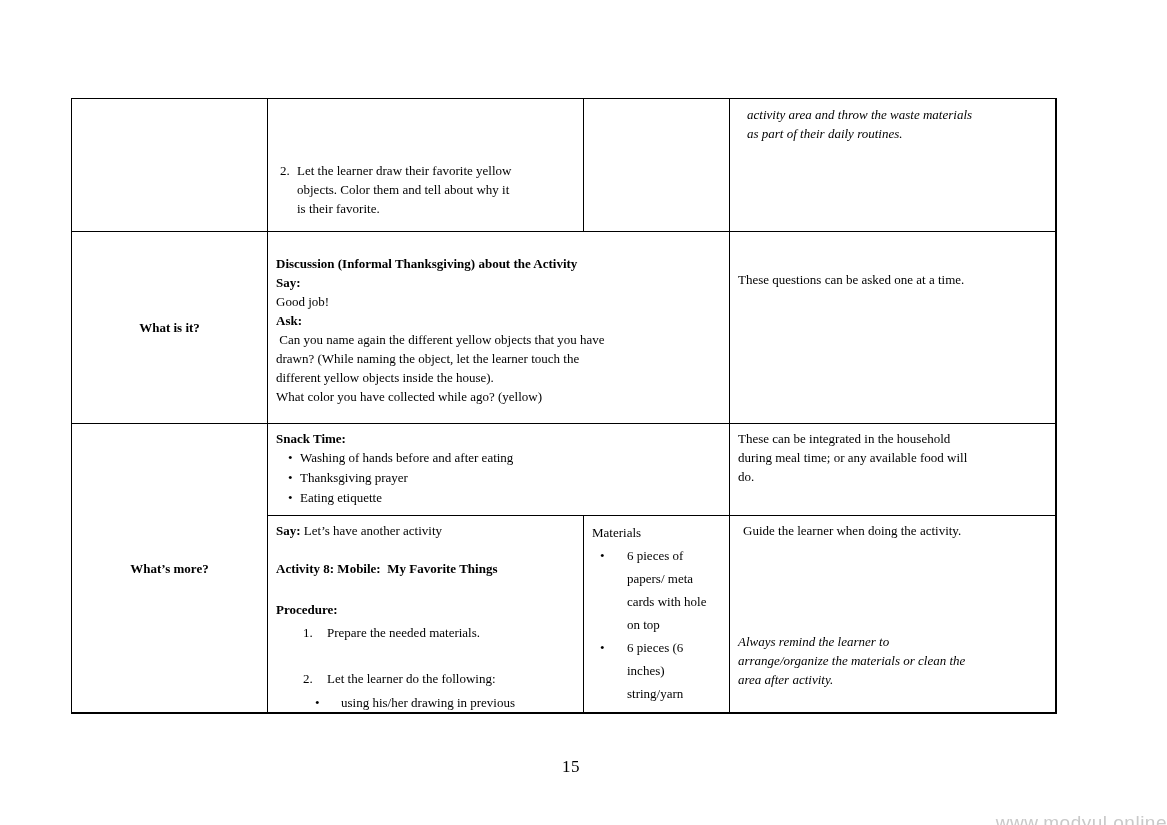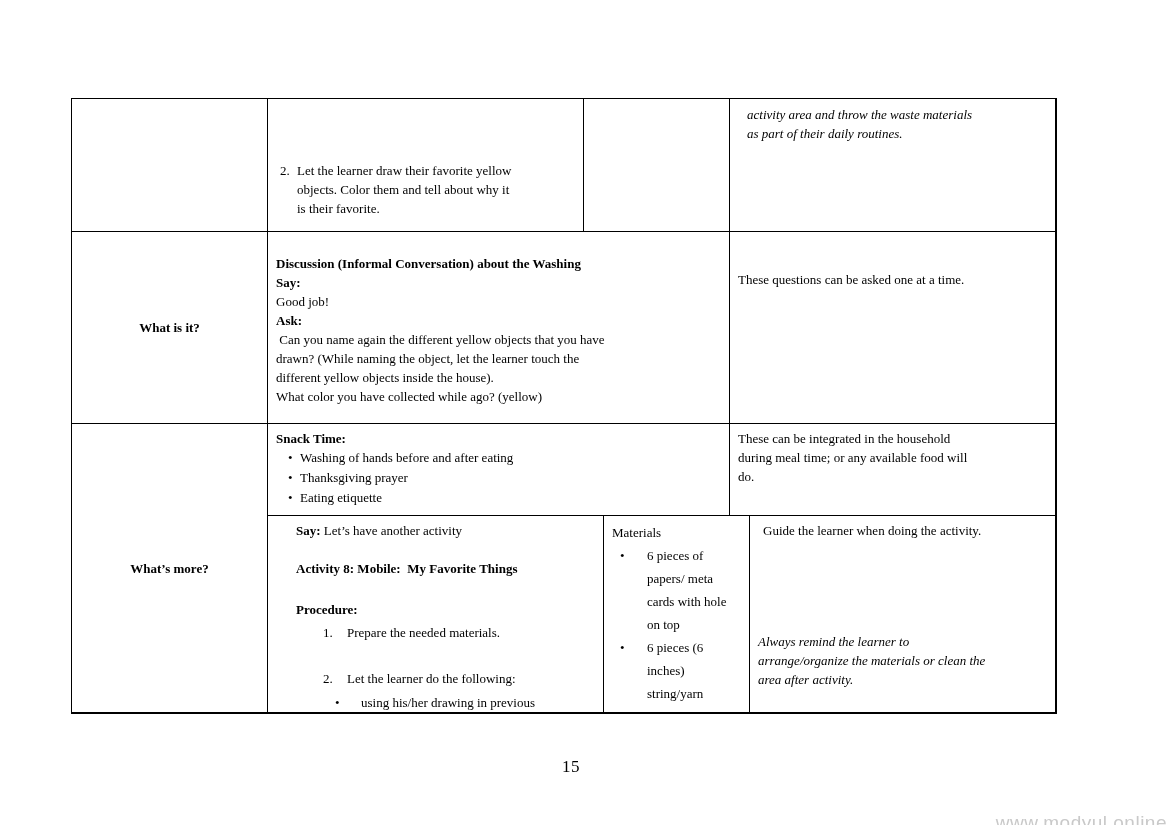--- a/index.html
+++ b/index.html
@@ -39,21 +39,21 @@
     line-height: 19px;
     overflow: hidden;
   }
   .c1  { width: 196px; border-right: 1px solid #000; }
   .c2  { width: 316px; border-right: 1px solid #000; }
   .c3  { width: 146px; border-right: 1px solid #000; }
   .c23 { width: 462px; border-right: 1px solid #000; }
   .c4  { flex: 1; }
   .rowC-right { flex: 1; display: flex; flex-direction: column; }
   .rowC1 { height: 91px; border-bottom: 1px solid #000; display: flex; }
-  .rowC2 { flex: 1; display: flex; margin-left: 20px; }
+  .rowC2 { flex: 1; display: flex; }
 
   .label-cell {
     display: flex;
     align-items: center;
     justify-content: center;
     font-weight: bold;
   }
   .b { font-weight: bold; }
   .i { font-style: italic; }
   .pre { white-space: pre-wrap; }
@@ -132,21 +132,21 @@
       <div class="i pre">activity area and throw the waste materials
 as part of their daily routines.</div>
     </div>
   </div>
 
   <div class="row rowB">
     <div class="cell c1 label-cell">
       <span>What is it?</span>
     </div>
     <div class="cell c23 pad-discussion">
-      <div class="b">Discussion (Informal Conversation) about the Washing</div>
+      <div class="b">Discussion (Informal Thanksgiving) about the Activity</div>
       <div>
         <span class="b">Say:</span>
       </div>
       <div>Good job!</div>
       <div>
         <span class="b">Ask:</span>
       </div>
       <div class="pre"> Can you name again the different yellow objects that you have
 drawn? (While naming the object, let the learner touch the
 different yellow objects inside the house).</div>

